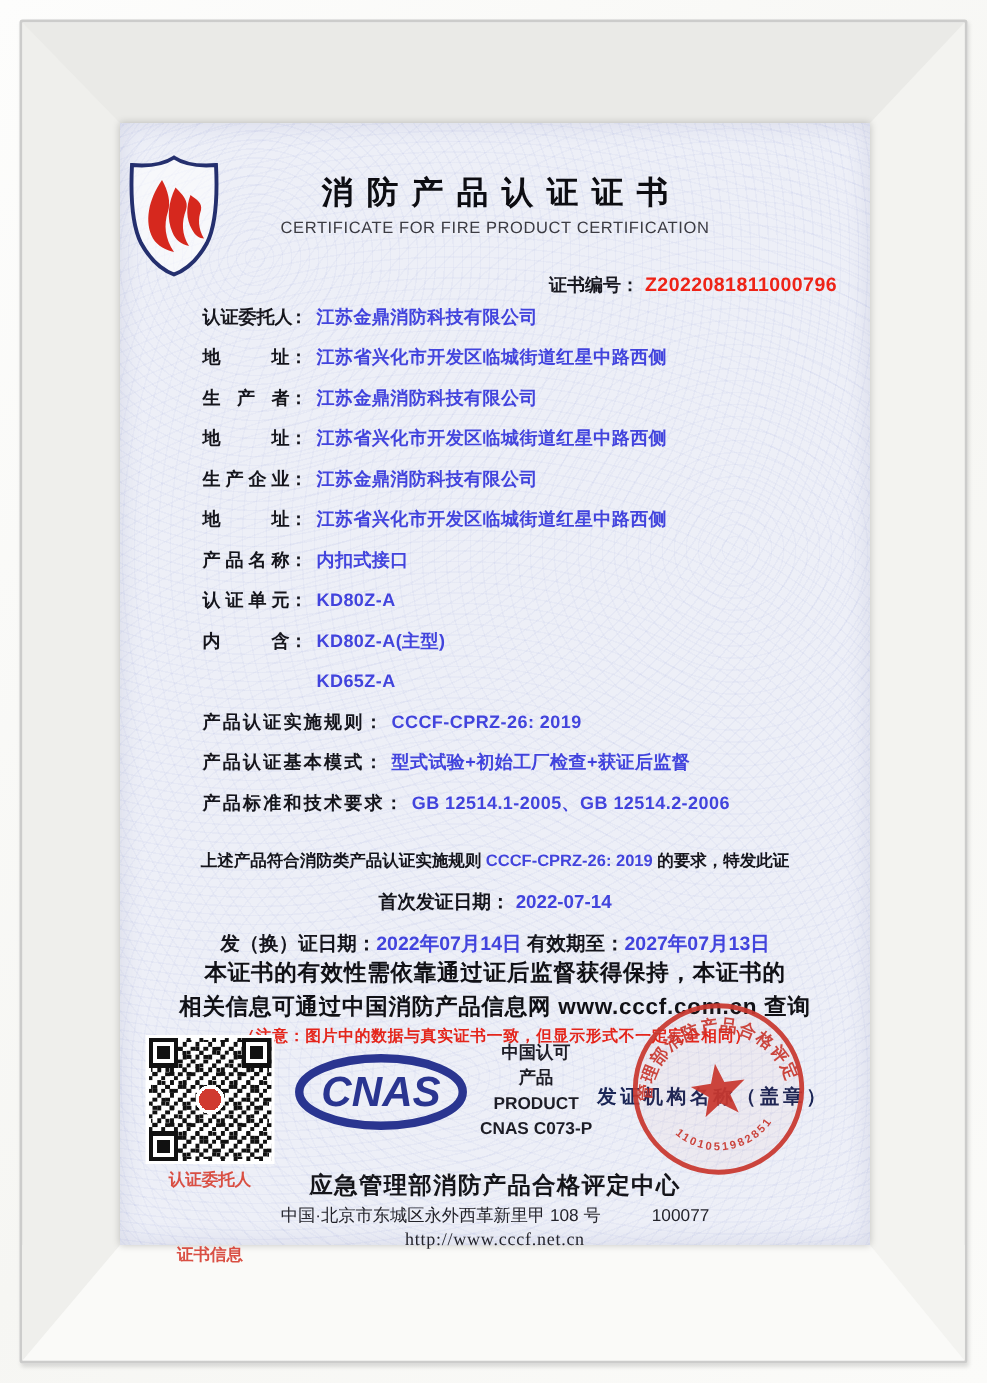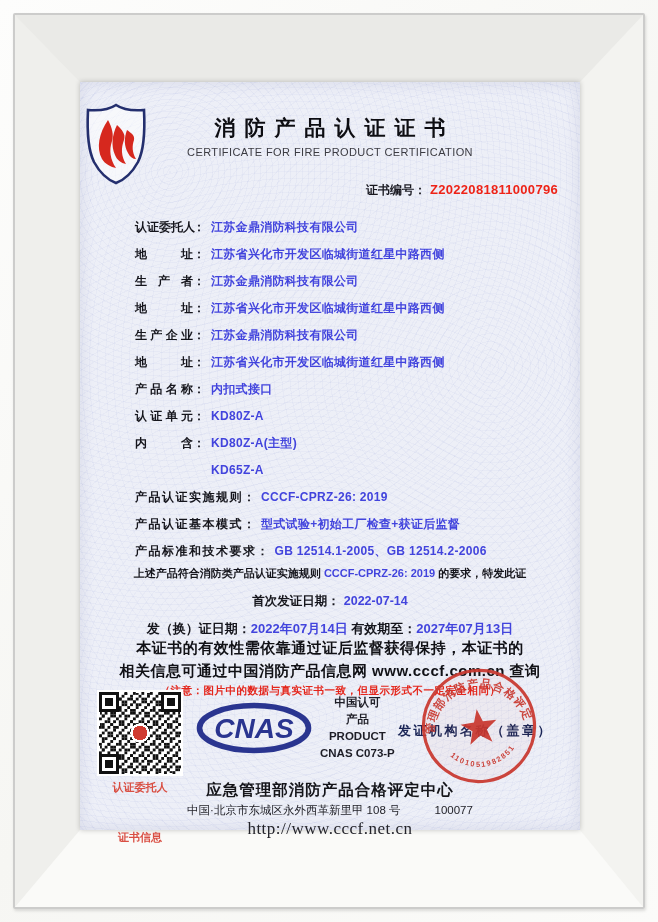--- a/index.html
+++ b/index.html
@@ -37,21 +37,21 @@
   }
   .abs{position:absolute;}
   .ctr{left:0;right:0;text-align:center;}
   
   .logo{left:4px;top:20px;width:64px;height:84px;}
   .title{top:32px;font-size:21px;font-weight:600;letter-spacing:9px;color:#0d0d12;text-indent:9px;}
   .subtitle{top:64px;font-size:11px;color:#3b3b42;letter-spacing:.4px;}
   .certno{top:100px;right:22px;font-size:12px;font-weight:600;color:#181820;}
   .certno .red{color:#ee2317;font-size:13px;margin-left:4px;letter-spacing:.3px;}
   
-  .fields{left:55px;top:132px;right:14px;}
+  .fields{left:55px;top:116px;right:14px;}
   .frow{height:27px;line-height:27px;font-size:12px;white-space:nowrap;}
   .flabel{display:inline-block;width:58px;text-align:justify;text-align-last:justify;
           font-weight:600;color:#15151c;vertical-align:top;}
   .fcolon{font-weight:600;color:#15151c;margin-right:6px;}
   .fvalue{color:#4244dd;font-weight:600;letter-spacing:.3px;}
   .frow.long .flabel{width:auto;letter-spacing:1.5px;text-align:left;text-align-last:auto;}
   .frow.cont .fvalue{margin-left:76px;}
   
   .statement{top:484px;font-size:11px;font-weight:600;color:#15151c;}
   .statement .blue{color:#4244dd;}
@@ -70,21 +70,21 @@
   .cnas-logo{left:115px;top:616px;width:118px;height:60px;}
   .cnas-text{left:240px;top:612px;font-size:11.5px;line-height:17px;color:#1d1d26;font-weight:600;text-align:center;}
   .seal{left:339px;top:584px;width:120px;height:120px;transform:rotate(-8deg);opacity:.93;}
   .seal-overlay{left:318px;top:640px;font-size:13px;letter-spacing:2.5px;color:#1a2556;font-weight:600;white-space:nowrap;}
   
   .footer-org{top:698px;font-size:15.5px;font-weight:700;color:#15151a;
               font-family:"Liberation Serif","DejaVu Serif",serif;letter-spacing:1px;}
   .footer-addr{top:721px;font-size:11.5px;color:#23232a;
                font-family:Liberation Sans, sans-serif;}
   .footer-addr .gap{display:inline-block;width:34px;}
-  .footer-url{top:737px;font-size:17px;color:#23232a;
+  .footer-url{top:737px;font-size:12px;color:#23232a;
               font-family:"Liberation Serif","DejaVu Serif",serif;letter-spacing:.5px;}
 </style>
 </head>
 <body>
 
 <div class="frame-outer">
   <div class="frame-groove"></div>
   <div class="frame-mat"></div>
 
   <div class="paper">

